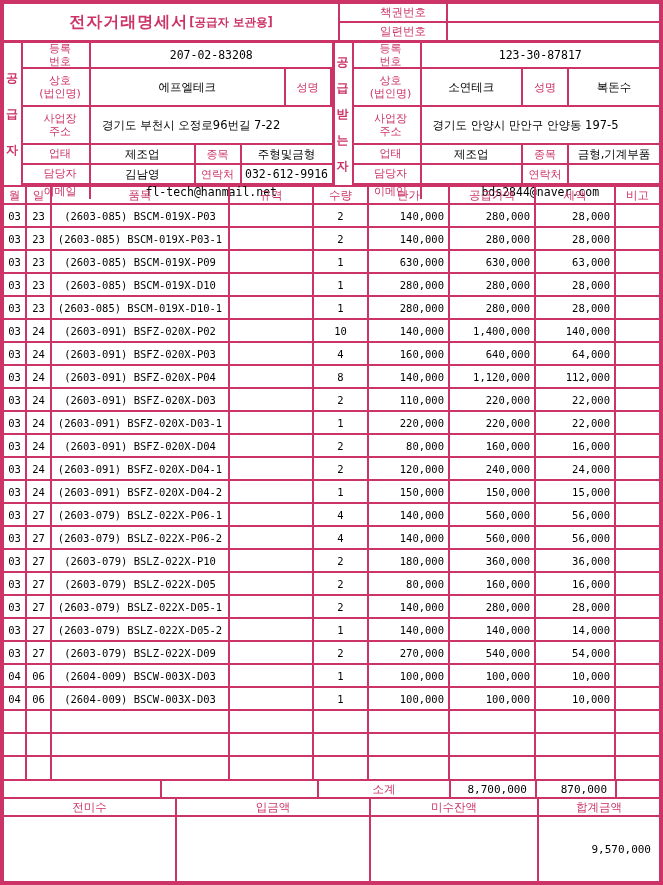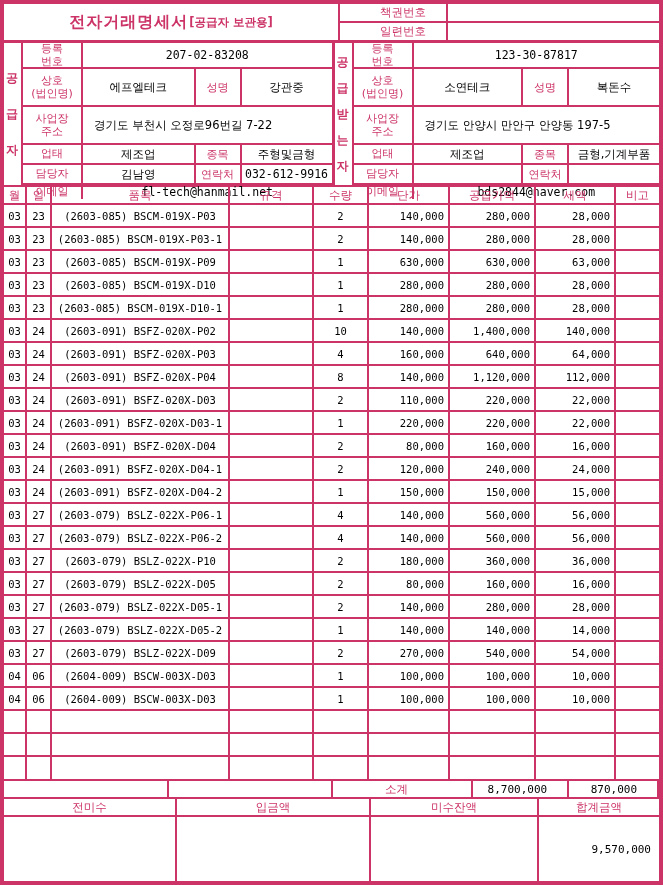--- a/index.html
+++ b/index.html
@@ -31,21 +31,21 @@
                font-weight:bold; font-size:12px; }
   .role-text { word-break:break-all; width:13px; text-align:left; }
   .role-sup { line-height:36px; }
   .role-buy { line-height:26px; }
   .party-grid { flex:1; display:flex; flex-direction:column; }
   .p-row { display:flex; flex:none; }
   .p-row + .p-row { border-top:2px solid var(--accent); }
   .h24{height:24px} .h30{height:38px} .h20{height:20px} .hfill{flex:1}
   .p-label { width:60px; flex:none; border-right:2px solid var(--accent); color:var(--accent);
              font-size:11px; line-height:1.2; display:flex; align-items:center;
-             justify-content:center; text-align:center; white-space:pre-line; }
+             justify-content:center; text-align:center; white-space:pre-line;margin-left:8px; }
   .p-val { flex:1; display:flex; align-items:center; justify-content:center;
            font-size:11.5px; overflow:hidden; white-space:nowrap; }
   .p-val.left { justify-content:flex-start; padding-left:11px; }
   .p-label2 { width:48px; flex:none; border-left:2px solid var(--accent);
               border-right:2px solid var(--accent); color:var(--accent); font-size:11px;
               display:flex; align-items:center; justify-content:center; }
   .p-val2 { width:90px; flex:none; display:flex; align-items:center; justify-content:center;
             font-size:11.5px; overflow:hidden; white-space:nowrap; }
   .mono { font-family:"DejaVu Sans Mono","Liberation Mono",monospace; }
 
@@ -57,21 +57,21 @@
               font-family:"DejaVu Sans Mono","Liberation Mono",monospace;
               overflow:hidden; white-space:nowrap; }
   .items tr > *:first-child { border-left:none; }
   .items tr > *:last-child { border-right:none; }
   .items thead th { border-top:none; }
   .items tbody tr:last-child td { border-bottom:none; }
   .items td.c { text-align:center; }
   .items td.r { text-align:right; padding-right:4px; }
 
   
-  .sub-row { display:flex; border-top:2px solid var(--accent); height:18px; flex:none;gap:12px; }
+  .sub-row { display:flex; border-top:2px solid var(--accent); height:18px; flex:none; }
   .sub-cell { border-left:2px solid var(--accent); display:flex; align-items:center; }
   .sub-cell:first-child { border-left:none; }
   .w156{width:156px} .w157{width:157px} .w132{width:132px}
   .w86{width:86px} .w80{width:80px} .wfill{flex:1}
   .sub-label { justify-content:center; color:var(--accent); font-size:11.5px; }
   .num { justify-content:flex-end; padding-right:8px; font-size:11px;
          font-family:"DejaVu Sans Mono","Liberation Mono",monospace; }
   .f-row { display:flex; border-top:2px solid var(--accent); height:18px; flex:none; }
   .fv-row { display:flex; border-top:2px solid var(--accent); flex:1; min-height:15px; }
   .f-cell { display:flex; align-items:center; justify-content:center;
@@ -112,21 +112,20 @@
         <div class="p-row h24">
           <div class="p-label">등록
 번호</div>
           <div class="p-val mono">207-02-83208</div>
         </div>
         <div class="p-row h30">
           <div class="p-label">상호
 (법인명)</div>
           <div class="p-val">에프엘테크</div>
           <div class="p-label2">성명</div>
-          <div class="p-val2">강관중</div>
         </div>
         <div class="p-row h30">
           <div class="p-label">사업장
 주소</div>
           <div class="p-val left">경기도 부천시 오정로96번길 7-22</div>
         </div>
         <div class="p-row h20">
           <div class="p-label">업태</div>
           <div class="p-val">제조업</div>
           <div class="p-label2">종목</div>

